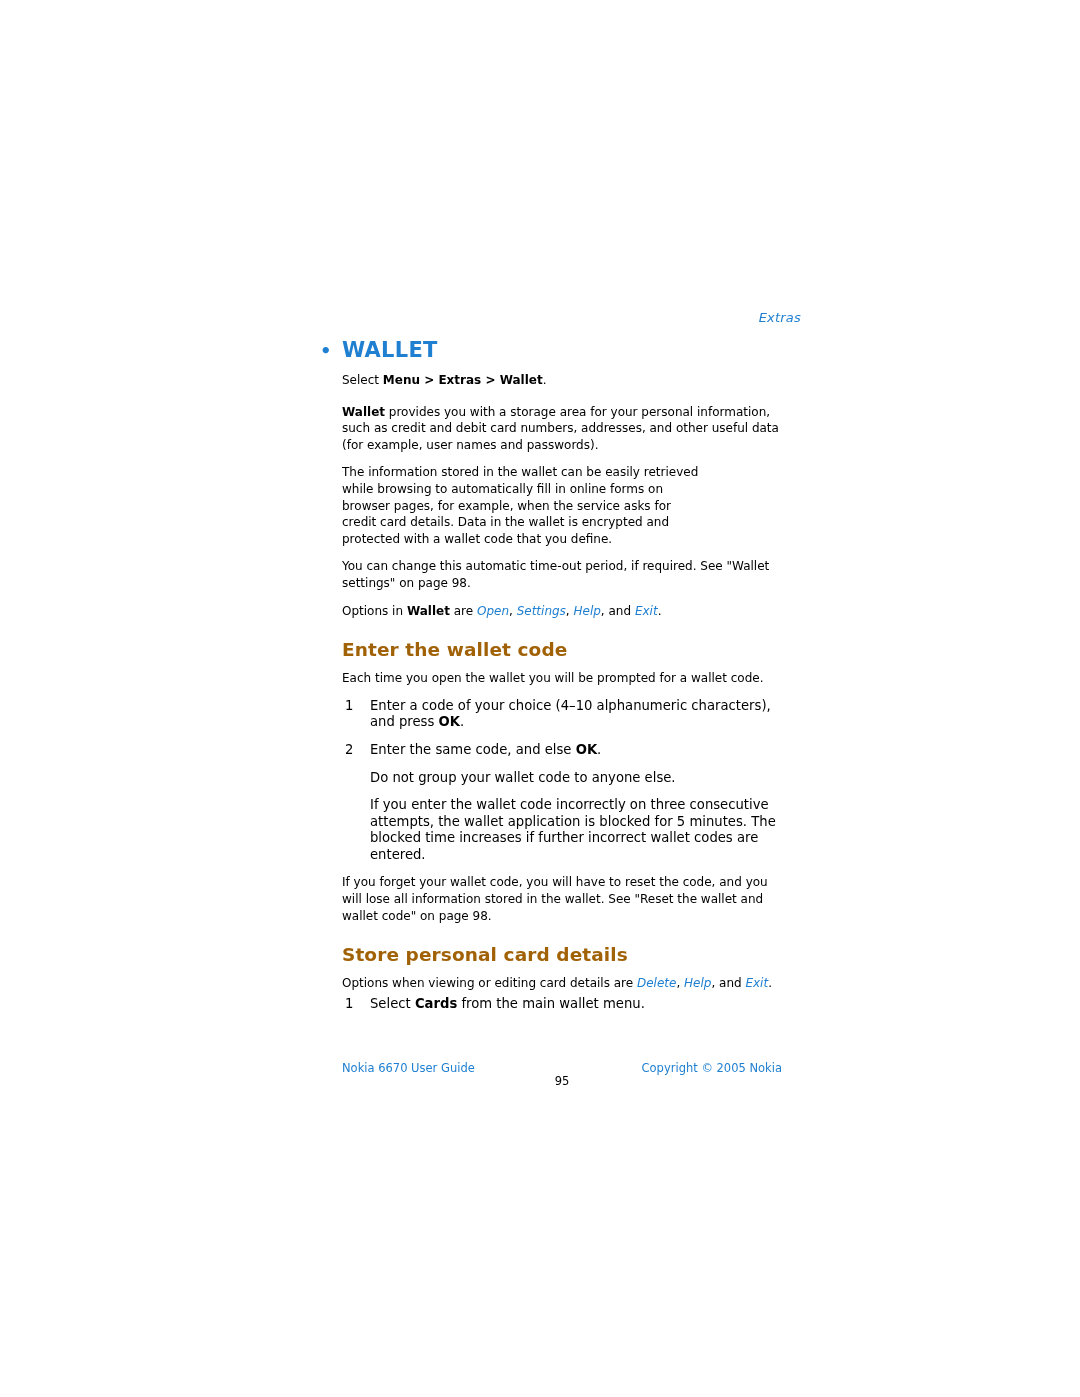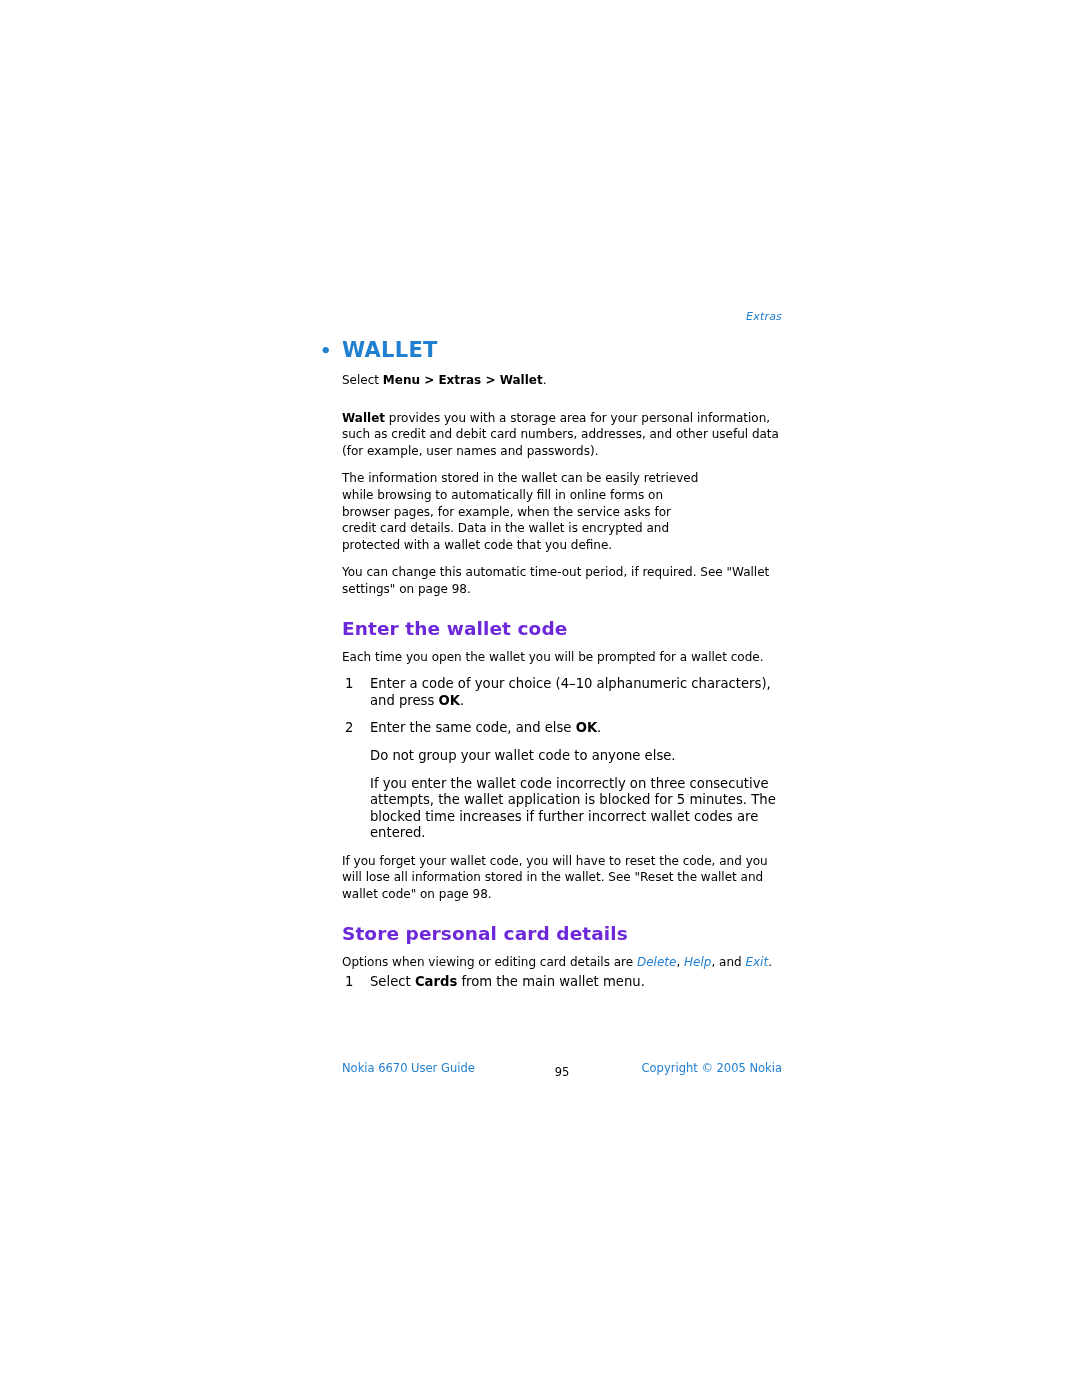--- a/index.html
+++ b/index.html
@@ -21,24 +21,25 @@
     top: 0;
     width: 1080px;
     height: 1397px;
   }
   .running-head {
     position: absolute;
     left: 0;
     top: 310px;
     width: 782px;
     text-align: right;
-    font-size: 11px;
+    font-size: 13px;
     color: #1f7fd0;
     font-style: italic;
     letter-spacing: 0.2px;
+    padding-left: 19px;
   }
   .content {
     position: absolute;
     left: 342px;
     top: 338px;
     width: 440px;
   }
   h1.section-title {
     font-size: 21px;
     font-weight: bold;
@@ -51,21 +52,21 @@
     position: absolute;
     left: -22px;
     top: 2px;
     font-size: 18px;
     color: #1f7fd0;
     line-height: 21px;
   }
   h2.sub-title {
     font-size: 18.5px;
     font-weight: bold;
-    color: #6d28d9;
+    color: #a16207;
     margin: 20px 0 10px 0;
     letter-spacing: 0.1px;
   }
   p {
     margin: 0 0 11px 0;
     font-size: 12px;
     line-height: 16.6px;
     color: #000;
   }
   p.narrow {
@@ -109,21 +110,21 @@
     color: #1f7fd0;
   }
   .footer .left {
     position: absolute;
     left: 0;
     top: 0;
   }
   .footer .center {
     position: absolute;
     left: 0;
-    top: 4px;
+    top: 13px;
     width: 440px;
     text-align: center;
     color: #000;
   }
   .footer .right {
     position: absolute;
     left: 0;
     top: 0;
     width: 440px;
     text-align: right;
@@ -137,28 +138,29 @@
   <div class="running-head">Extras</div>
 
   <div class="content">
 
     <h1 class="section-title">
       <span class="bullet">•</span><span>WALLET</span>
     </h1>
 
     <p class="nogap"><span>Select </span><span class="b">Menu &gt; Extras &gt; Wallet</span><span>.</span></p>
 
-    <p style="margin-top:21px"><span class="b">Wallet</span><span> provides you with a storage area for your personal information, such as credit and debit card numbers, addresses, and other useful data (for example, user names and passwords).</span></p>
+    <p style="margin-top:15px"><span class="b">Wallet</span><span> provides you with a storage area for your personal information, such as credit and debit card numbers, addresses, and other useful data (for example, user names and passwords).</span></p>
 
     <p class="narrow">The information stored in the wallet can be easily retrieved while browsing to automatically fill in online forms on browser pages, for example, when the service asks for credit card details. Data in the wallet is encrypted and protected with a wallet code that you define.</p>
 
 
 
     <p style="margin-top:11px">You can change this automatic time-out period, if required. See "Wallet settings" on page 98.</p>
 
+    <p><span>Options in </span><span class="b">Wallet</span><span> are </span><span class="blue-i">Open</span>, <span class="blue-i">Settings</span>, <span class="blue-i">Help</span><span>, and </span><span class="blue-i">Exit</span><span>.</span></p>
 
     <h2 class="sub-title">Enter the wallet code</h2>
 
     <p>Each time you open the wallet you will be prompted for a wallet code.</p>
 
 
     <ol class="steps">
       <li>
         <span class="num">1</span><span>Enter a code of your choice (4–10 alphanumeric characters), and press </span><span class="b">OK</span><span>.</span>
       </li>

